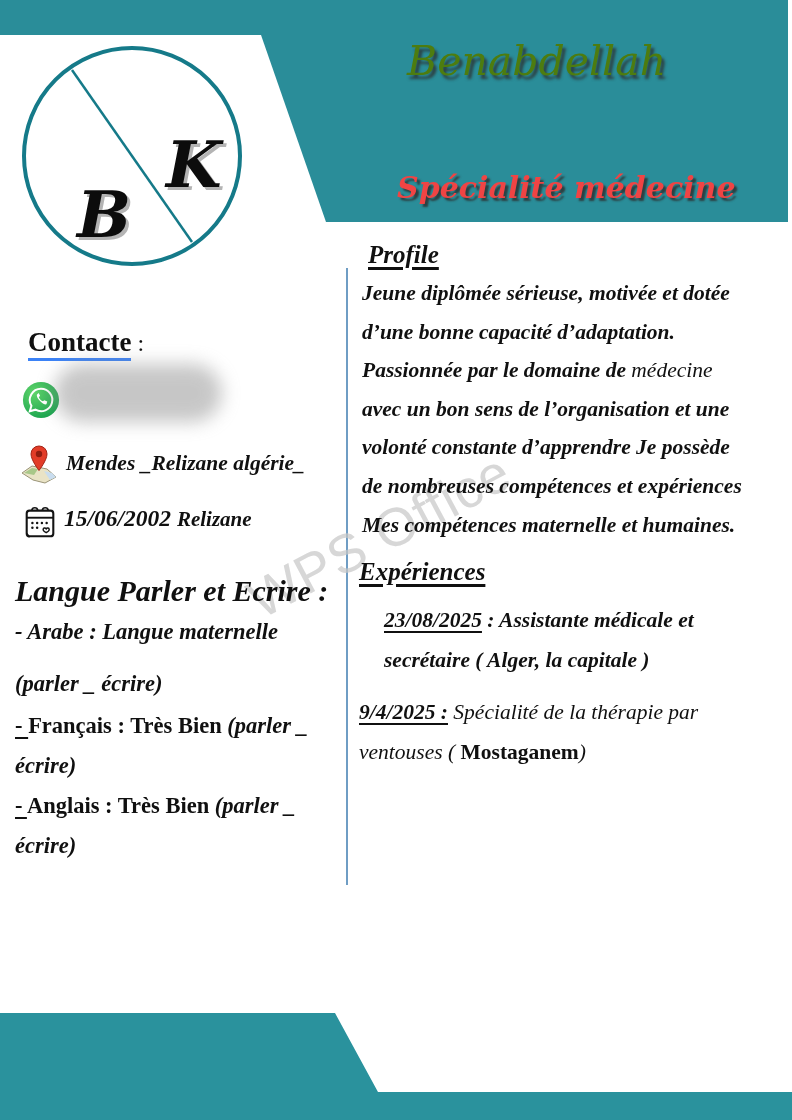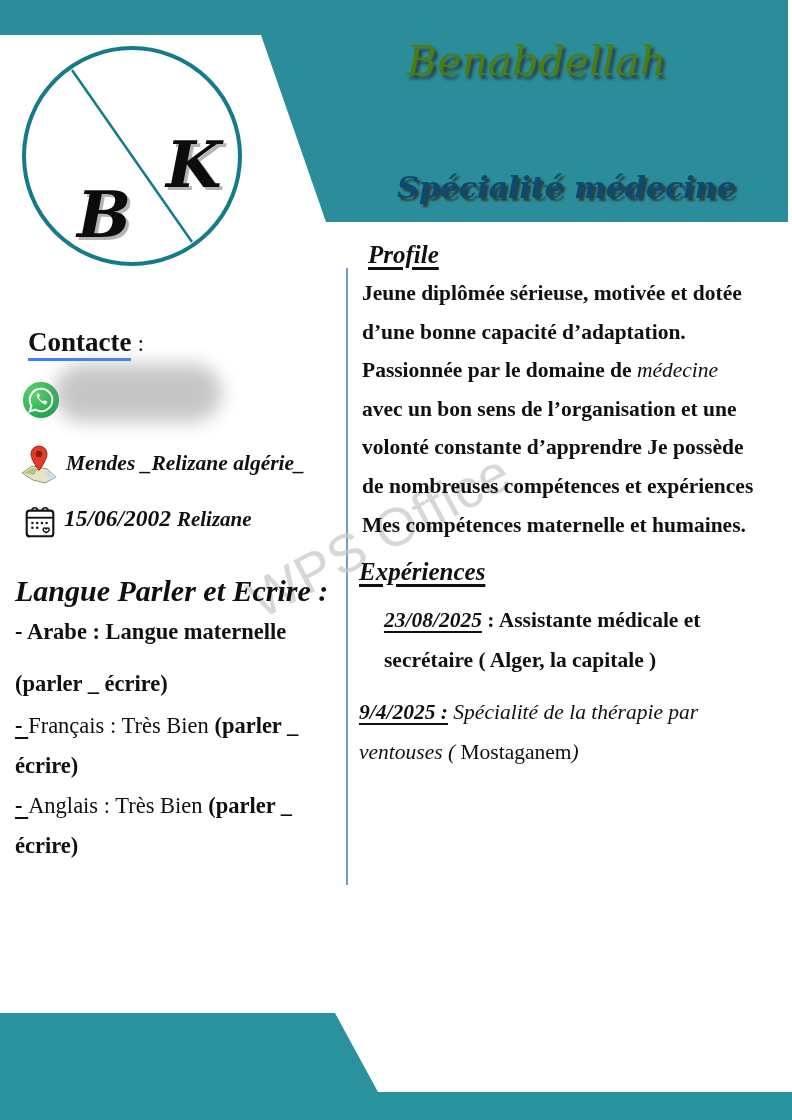--- a/index.html
+++ b/index.html
@@ -14,21 +14,21 @@
     clip-path:polygon(0 0,261px 0,326px 187px,0 187px);}
   .logo-wrap{position:absolute;left:21px;top:45px;width:222px;height:222px;}
   .logo-letter{position:absolute;font-family:"DejaVu Serif","Liberation Serif",serif;
     font-weight:bold;font-style:italic;font-size:64px;line-height:1;color:#0c0c0c;
     text-shadow:3px 3px 0 #b4b4b4;}
   .logo-k{left:145px;top:88px;}
   .logo-b{left:56px;top:138px;}
   .title-block{position:absolute;left:407px;top:30px;color:#4d7c0f;
     font-family:"DejaVu Serif","Liberation Serif",serif;font-style:italic;
     font-size:41px;line-height:62px;text-shadow:3px 4px 3px rgba(45,45,45,.8);}
-  .subtitle{position:absolute;left:397px;top:170px;color:#0c4a6e;
+  .subtitle{position:absolute;left:397px;top:170px;color:#ef4444;
     font-family:"DejaVu Serif","Liberation Serif",serif;font-style:italic;font-weight:bold;
     font-size:30px;text-shadow:3px 3px 2px rgba(45,45,45,.8);}
   
   .divider{position:absolute;left:346px;top:268px;width:2px;height:617px;background:#6f9dc4;}
   .watermark{position:absolute;left:252px;top:572px;font-family:"Liberation Sans","DejaVu Sans",sans-serif;
     font-size:54px;color:#c8c8c8;opacity:.72;letter-spacing:1px;white-space:nowrap;
     transform:rotate(-28deg);transform-origin:0 50%;z-index:1;}
   .bottom-shape{position:absolute;left:0;top:1013px;width:792px;height:107px;background:#2a929d;
     clip-path:polygon(0 0,335px 0,378px 79px,792px 79px,792px 107px,0 107px);}
   
@@ -52,23 +52,23 @@
   .profile-heading{position:absolute;left:368px;top:241px;font-size:25px;font-weight:bold;font-style:italic;
     text-decoration:underline;text-decoration-thickness:2.5px;text-underline-offset:4px;z-index:2;}
   .profile-lines{position:absolute;left:362px;top:274px;font-size:21.5px;line-height:38.6px;z-index:2;}
   .exp-heading{position:absolute;left:359px;top:558px;font-size:25px;font-weight:bold;font-style:italic;
     text-decoration:underline;text-decoration-thickness:2.5px;text-underline-offset:4px;z-index:2;}
   .exp-entry{position:absolute;left:359px;font-size:21.5px;line-height:40px;z-index:2;}
   .exp-entry-1{top:600px;margin-left:25px;}
   .exp-entry-2{top:692px;}
   .rline{white-space:nowrap;}
   
-  .seg-b{font-weight:bold;}
+  .seg-b{font-weight:bold;font-style:italic;}
   .seg-r{font-weight:normal;font-style:italic;margin-top:47px;}
-  .seg-n{font-weight:normal;font-style:normal;text-align:center;}
+  .seg-n{font-weight:bold;font-style:normal;text-align:center;}
   .seg-bu{font-weight:bold;font-style:italic;text-decoration:underline;
     text-decoration-thickness:2px;text-underline-offset:4px;}
   .seg-nu{font-weight:bold;font-style:normal;text-decoration:underline;
     text-decoration-thickness:2px;text-underline-offset:4px;}
 </style>
 </head>
 <body>
 
 <div id="page">
 

